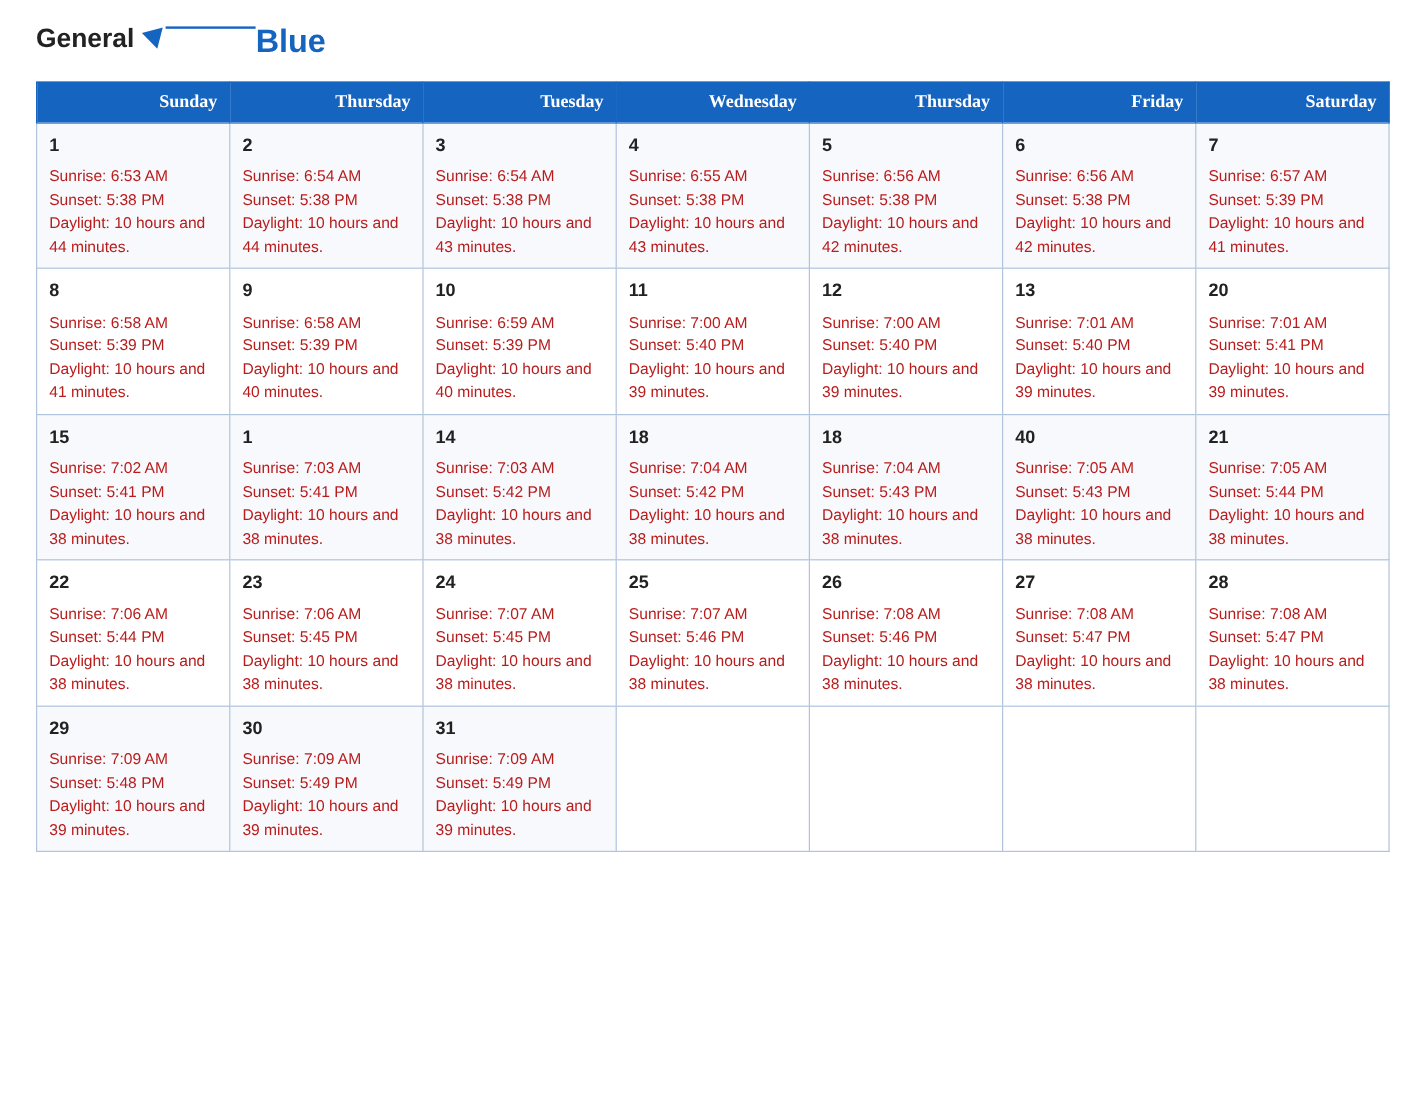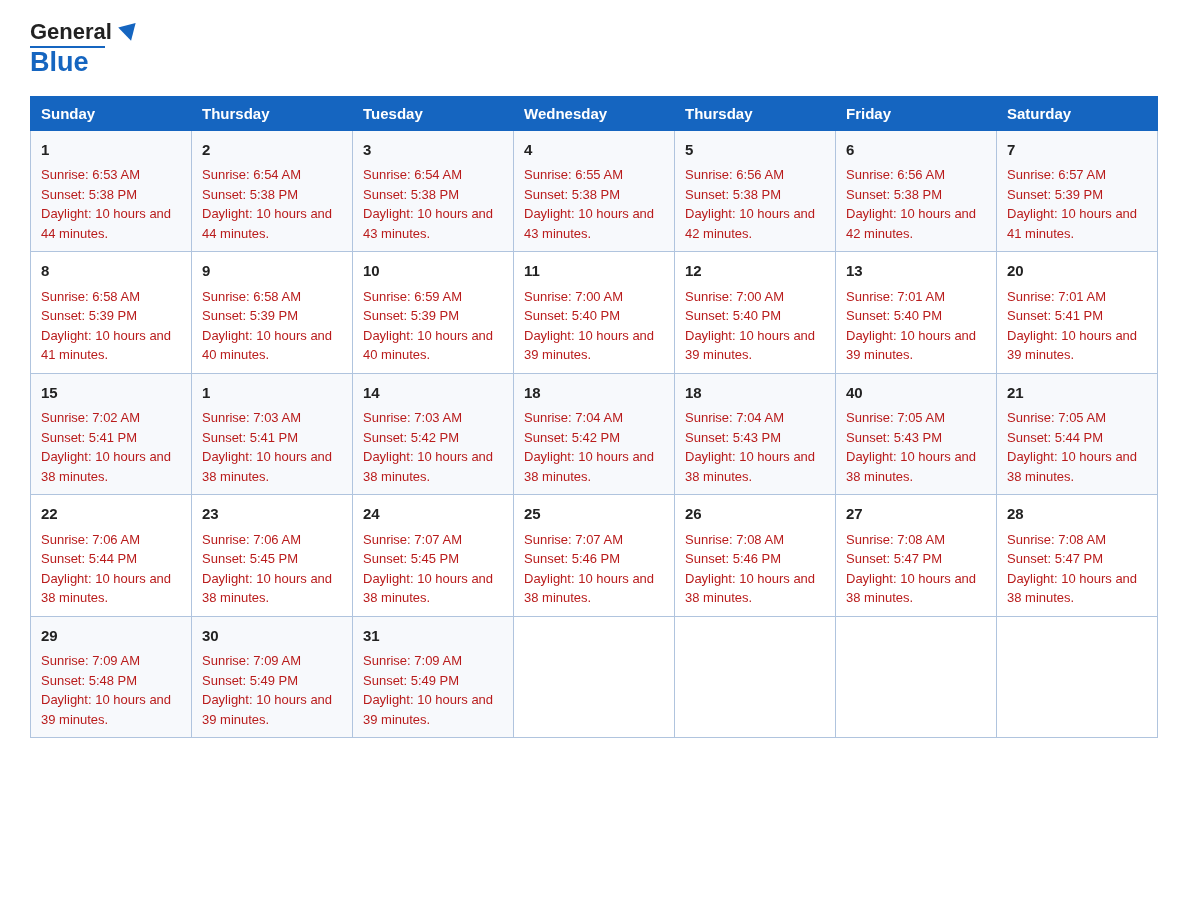--- a/index.html
+++ b/index.html
@@ -10,21 +10,21 @@
       color: #222;
     }
     .header {
       display: flex;
       justify-content: space-between;
       align-items: flex-start;
       margin-bottom: 18px;
     }
     .logo {
       display: flex;
-      flex-direction: column;
+      flex-direction: row;
       align-items: flex-start;
     }
     .logo-text {
       font-size: 22px;
       font-weight: bold;
       color: #222;
       line-height: 1.1;
     }
     .logo-line {
       width: 100%;
@@ -50,22 +50,23 @@
       width: 100%;
       border-collapse: collapse;
       table-layout: fixed;
     }
     thead tr th {
       background: #1565c0;
       color: #fff;
       font-size: 15px;
       font-weight: bold;
       padding: 8px 10px;
-      text-align: left;
+      text-align: right;
       border: 1px solid #1565c0;
+      font-family: Liberation Serif, serif;
     }
     tbody tr td {
       vertical-align: top;
       padding: 8px 10px;
       font-size: 13px;
       border: 1px solid #b0c4de;
       min-height: 90px;
       background: #fff;
       line-height: 1.5;
     }

